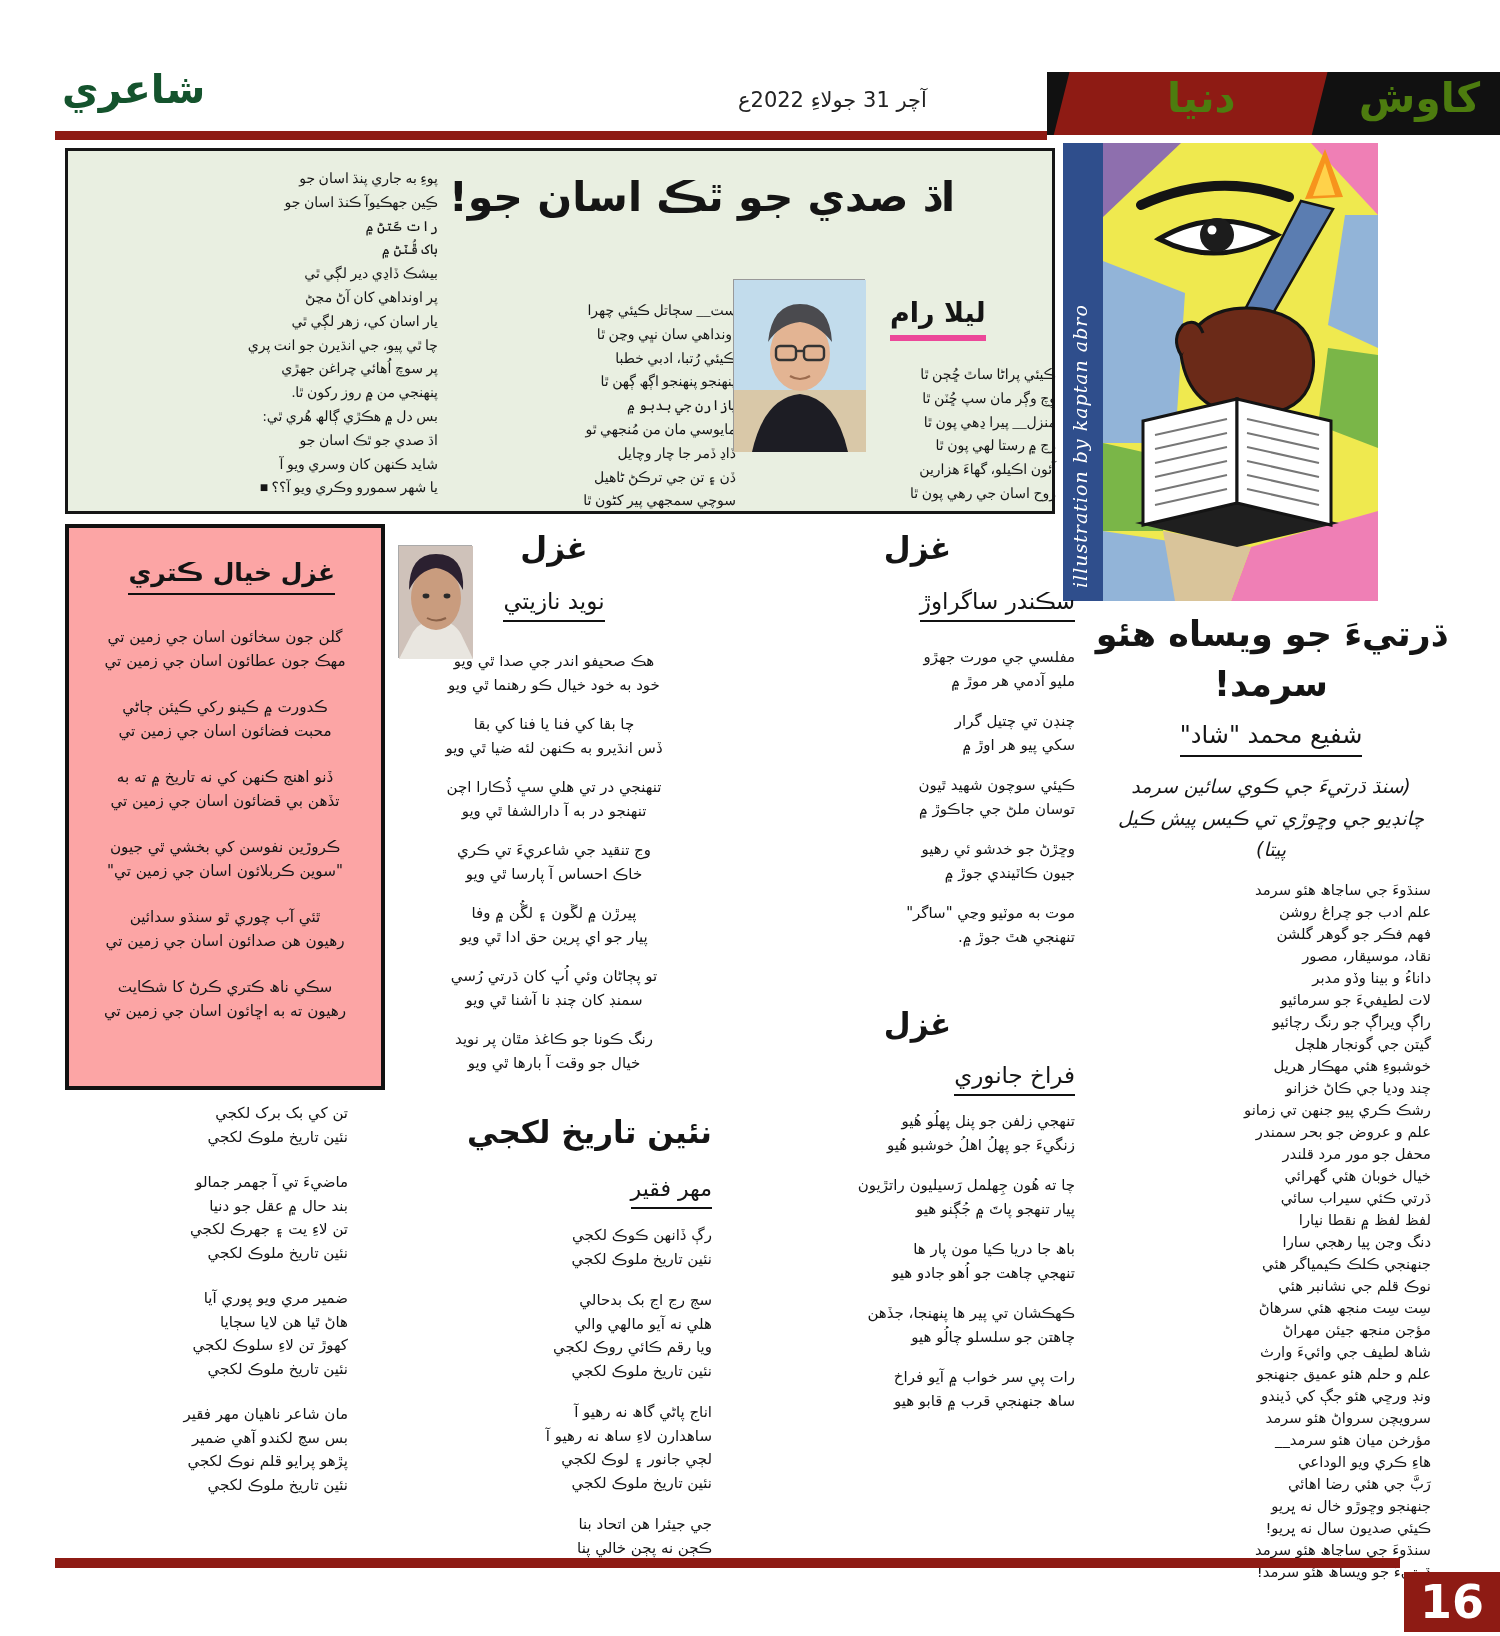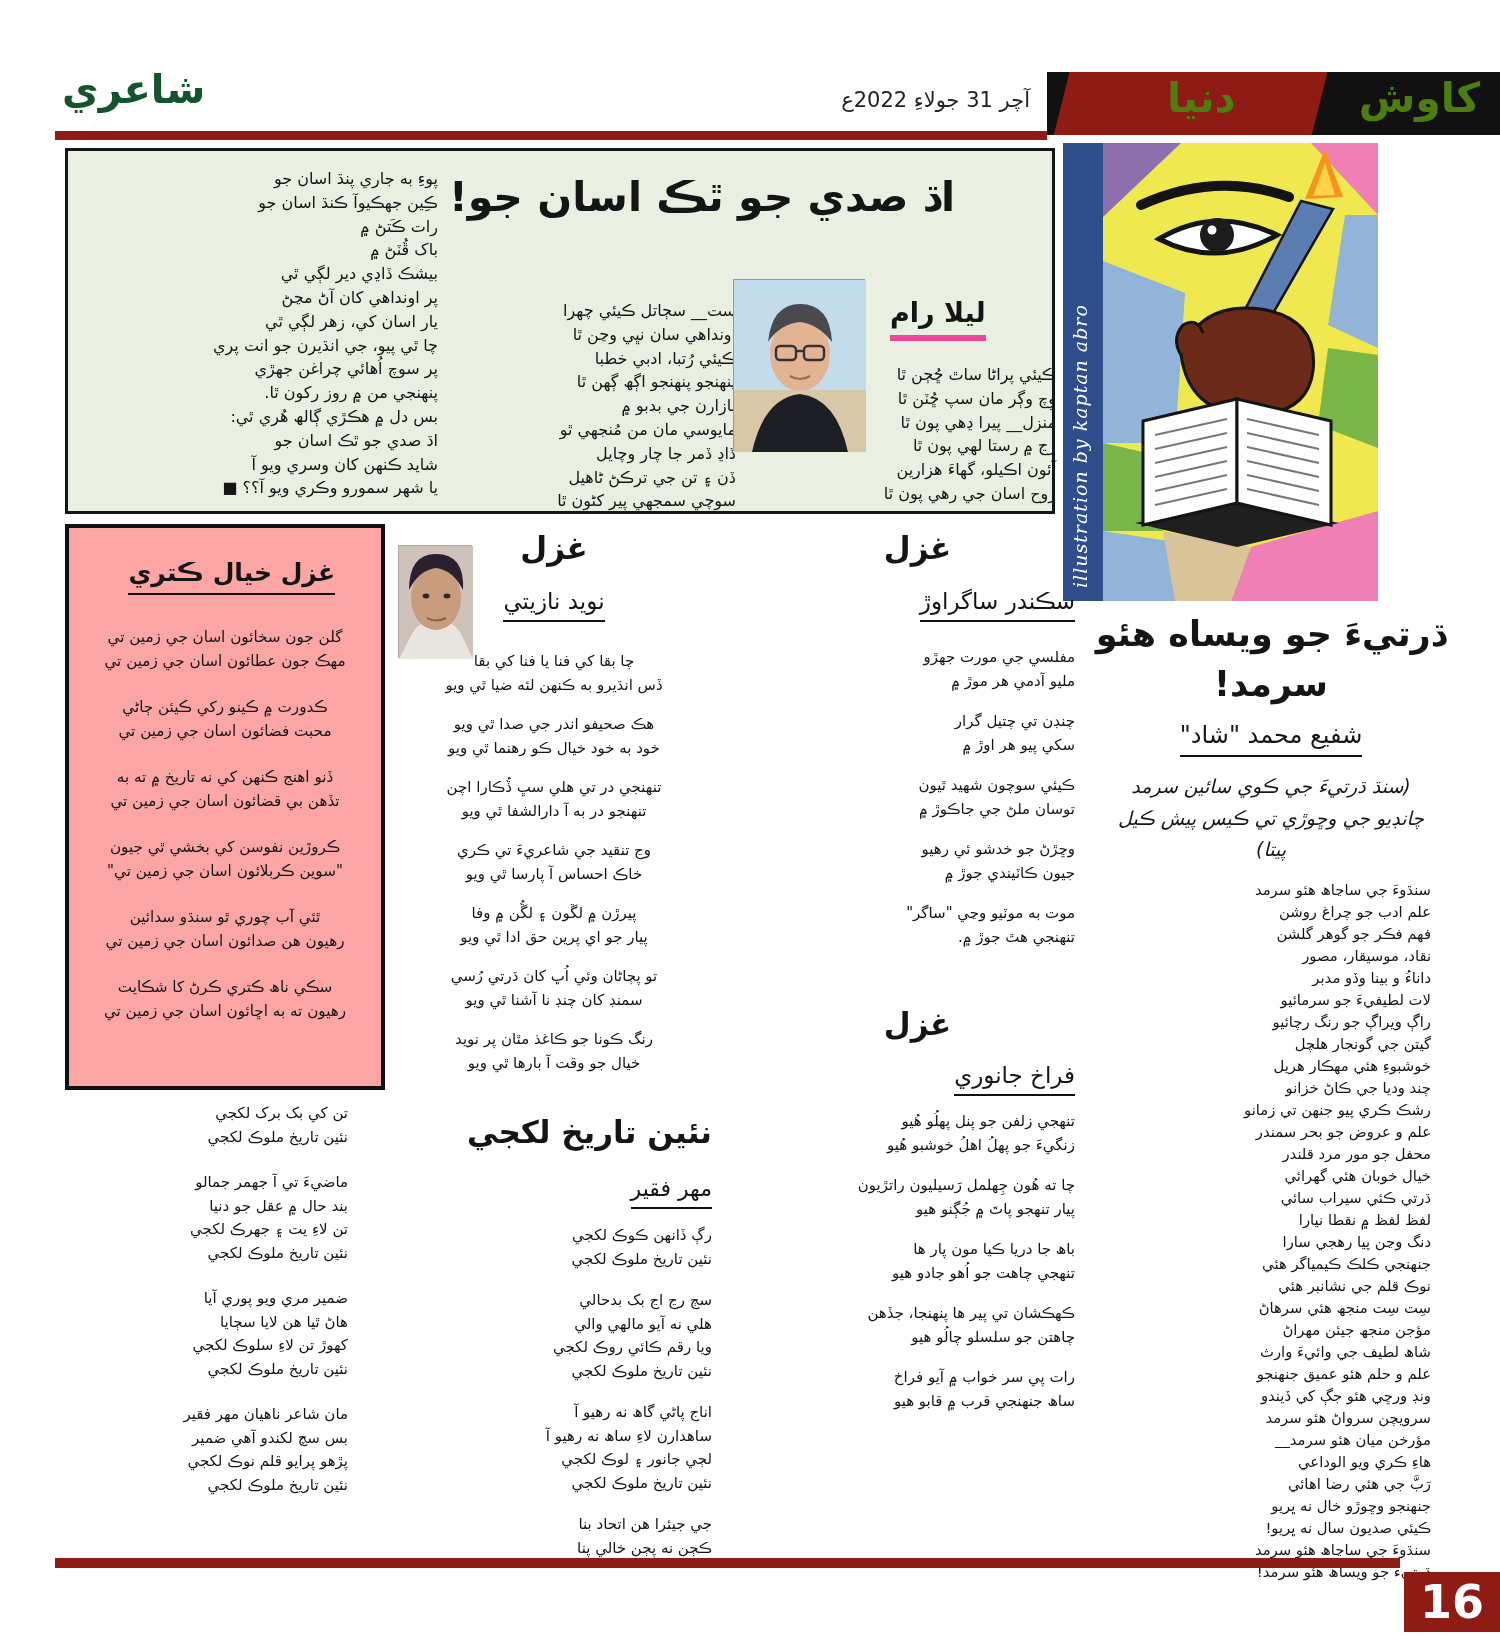--- a/index.html
+++ b/index.html
@@ -5,34 +5,34 @@
   * { margin:0; padding:0; box-sizing:border-box; }
   html,body { background:#ffffff; }
   body {
     position:relative; width:1500px; height:1636px;
     font-family:"DejaVu Sans", sans-serif; color:#151515; overflow:hidden;
   }
   .rtl { direction:rtl; unicode-bidi:isolate; }
 
   
   .section-label { position:absolute; left:62px; top:66px; font-size:40px; font-weight:bold; color:#14532d; }
-  .edition-date { position:absolute; left:770px; top:88px; width:260px; text-align:right; font-size:21px; color:#222; }
+  .edition-date { position:absolute; left:738px; top:88px; width:260px; text-align:left; font-size:21px; color:#222; }
   .masthead { position:absolute; left:1047px; top:72px; width:453px; height:63px; background:#111; overflow:hidden; }
   .masthead .red-wedge { position:absolute; left:14px; top:-6px; width:258px; height:80px; background:#8e1b14; transform:skewX(-14deg); }
   .masthead .mh-word { position:absolute; top:2px; color:#4d7c0f; font-size:41px; font-weight:bold; }
   .mh-kawish { right:20px; }
   .mh-dunya { left:120px; }
   .top-rule { position:absolute; left:55px; top:131px; width:992px; height:9px; background:#8e1b14; }
 
   
   .featured-box { position:absolute; left:65px; top:148px; width:990px; height:366px;
     background:#e9efe1; border:3px solid #161616; }
   .featured-title { position:absolute; right:50px; top:22px; width:600px; text-align:center;
     font-size:41px; font-weight:bold; letter-spacing:-1px; }
-  .f-col { position:absolute; font-size:16px; line-height:23.8px; text-align:right; }
+  .f-col { position:absolute; font-size:14px; line-height:23.8px; text-align:right;font-family:Liberation Serif, serif; }
   .f-left  { left:22px;  top:16px;  width:348px; }
   .f-mid   { left:372px; top:148px; width:296px; }
   .f-right { left:798px; top:212px; width:190px; }
   .f-photo { position:absolute; left:665px; top:128px; width:132px; height:172px; border:1px solid #999; }
   .f-name { position:absolute; left:822px; top:146px; font-size:27px; font-weight:bold;
     border-bottom:6px solid #ec4899; padding-bottom:7px; }
 
   
   .illustration { position:absolute; left:1063px; top:143px; width:315px; height:458px; }
   .illo-credit { position:absolute; left:1069px; top:158px; height:430px;
@@ -279,26 +279,26 @@
     <path d="M0,113 L14,86 Q22,74 37,74 Q54,74 62,88 L74,113 Z" fill="#e9e6e0"></path>
     <ellipse cx="37" cy="52" rx="25" ry="32" fill="#c99c7e"></ellipse>
     <path d="M10,44 Q10,8 37,8 Q66,8 64,44 Q54,24 37,22 Q20,24 10,44 Z" fill="#2b2030"></path>
     <ellipse cx="27" cy="50" rx="3.4" ry="2.4" fill="#2a2a2a"></ellipse>
     <ellipse cx="48" cy="50" rx="3.4" ry="2.4" fill="#2a2a2a"></ellipse>
     <path d="M28,72 Q37,77 47,72" fill="none" stroke="#8a6148" stroke-width="2"></path>
   </svg>
 </div>
 <div class="naveed-lines rtl">
     <div class="stanza">
+      <div class="pline">هڪ صحيفو اندر جي صدا ٿي ويو</div>
+      <div class="pline">خود به خود خيال ڪو رهنما ٿي ويو</div>
+    </div>
+    <div class="stanza">
       <div class="pline">چا بقا کي فنا يا فنا کي بقا</div>
       <div class="pline">ڏس انڌيرو به ڪنهن لئه ضيا ٿي ويو</div>
-    </div>
-    <div class="stanza">
-      <div class="pline">هڪ صحيفو اندر جي صدا ٿي ويو</div>
-      <div class="pline">خود به خود خيال ڪو رهنما ٿي ويو</div>
     </div>
     <div class="stanza">
       <div class="pline">تنهنجي در تي هلي سڀ ڏُڪارا اچن</div>
       <div class="pline">تنهنجو در به آ دارالشفا ٿي ويو</div>
     </div>
     <div class="stanza">
       <div class="pline">وڃ تنقيد جي شاعريءَ تي ڪري</div>
       <div class="pline">خاڪ احساس آ پارسا ٿي ويو</div>
     </div>
     <div class="stanza">

